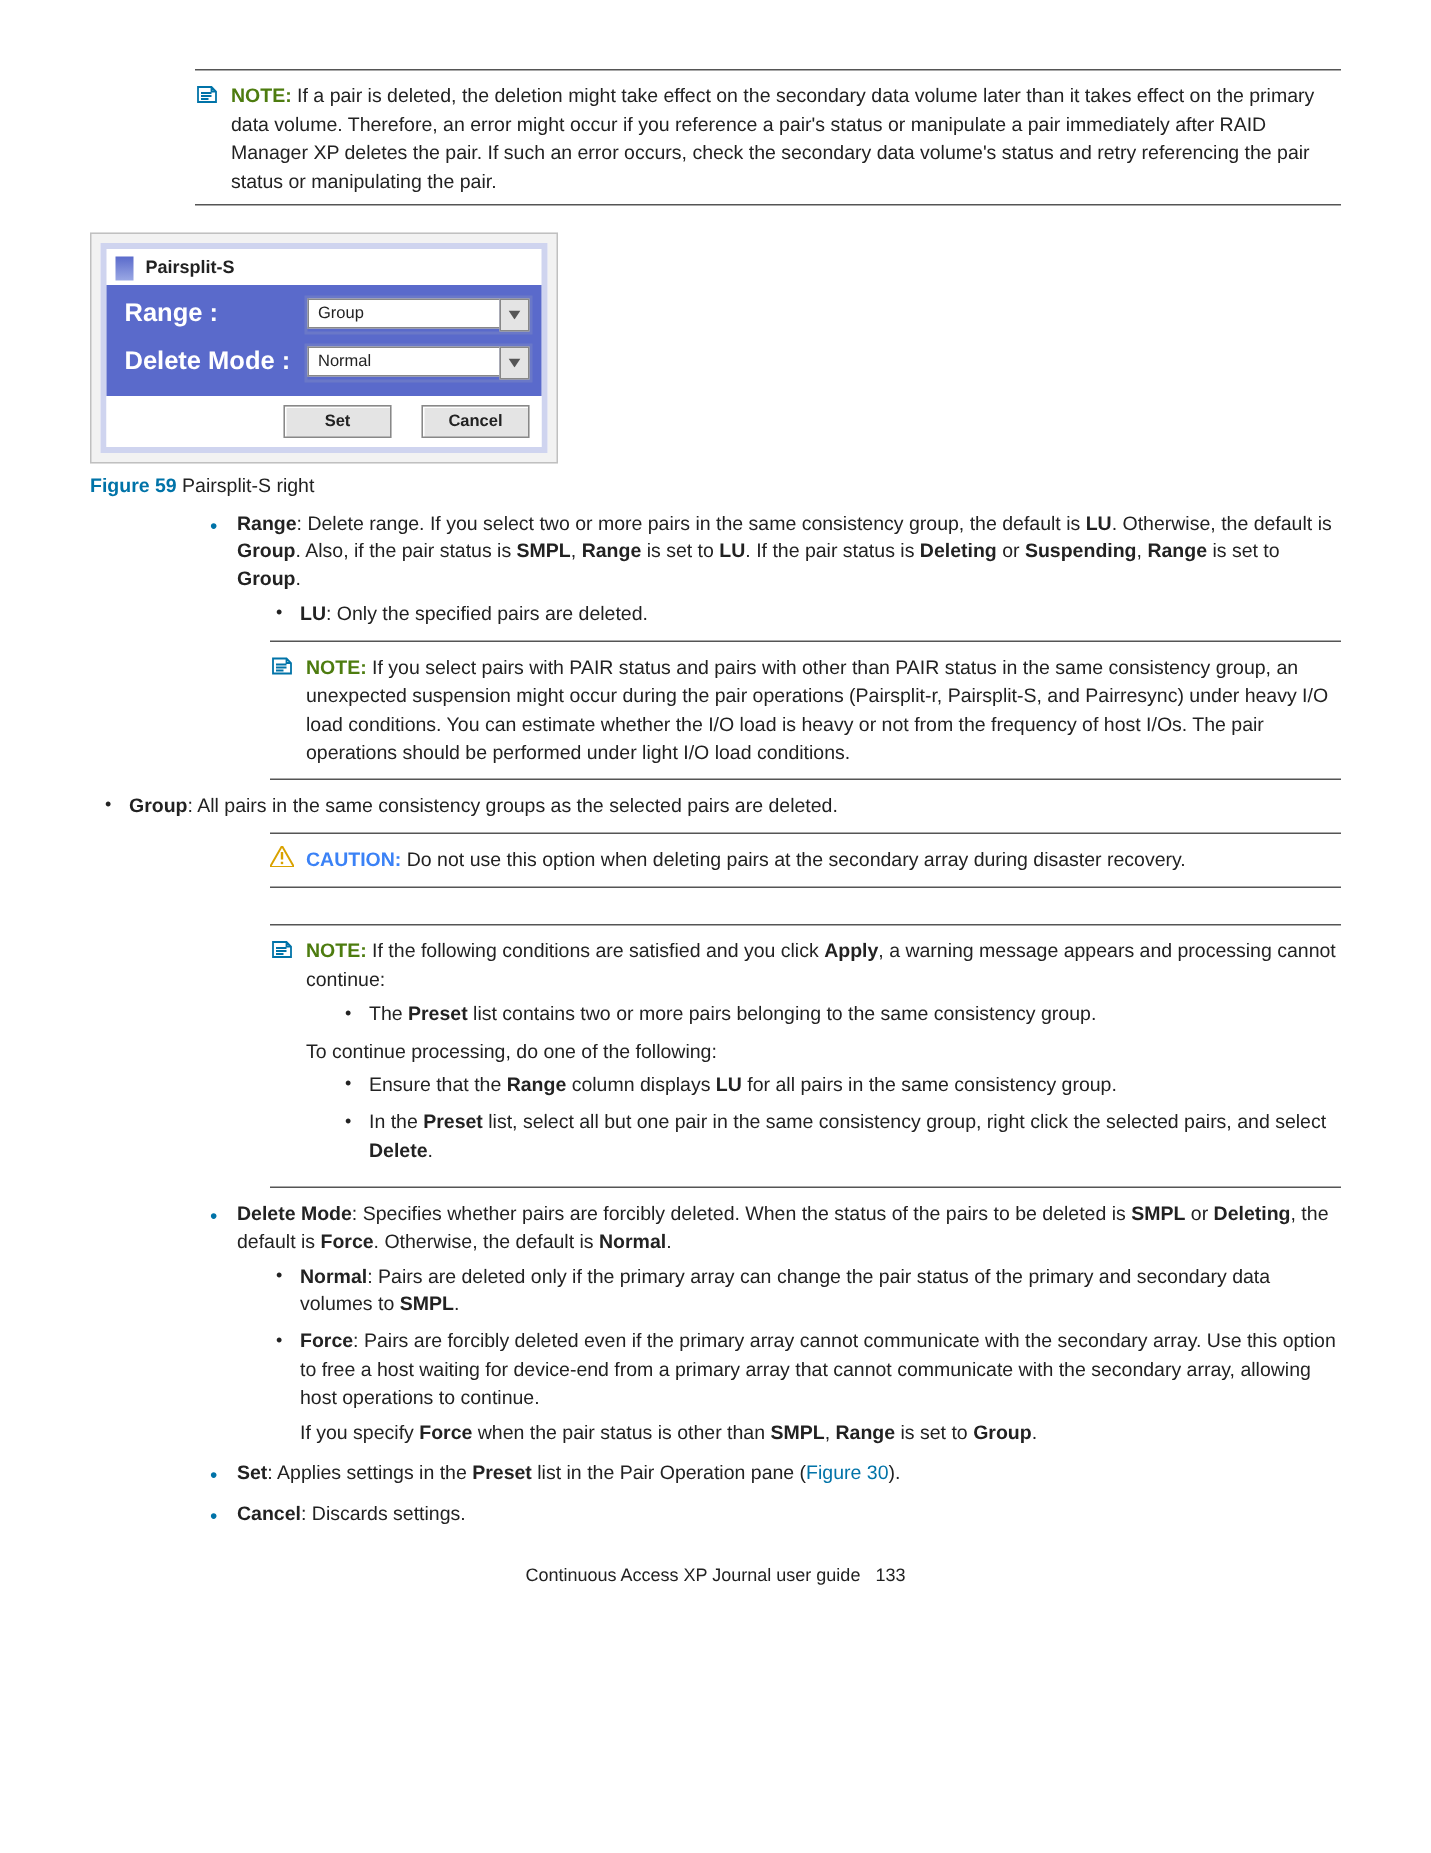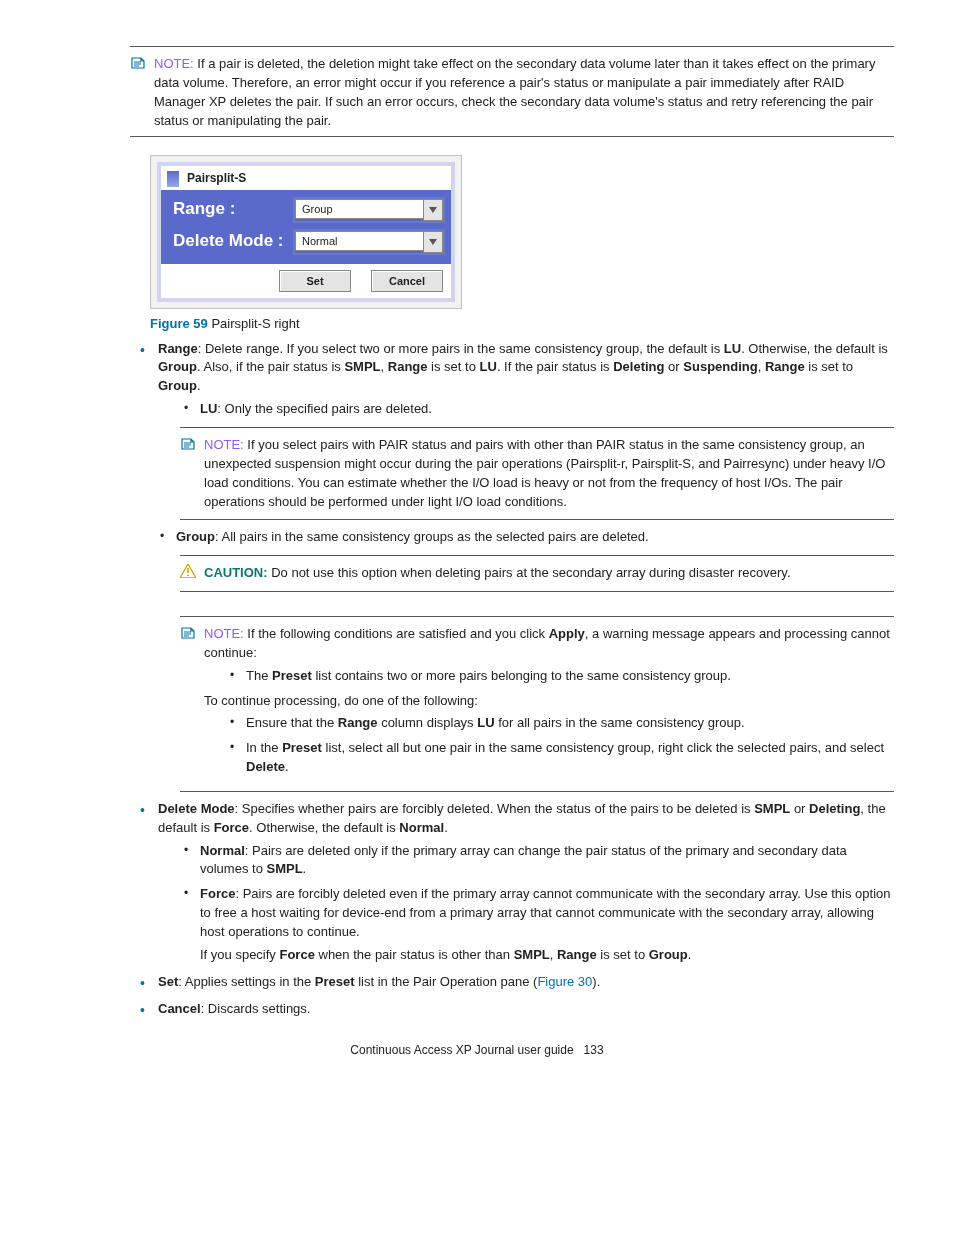--- a/index.html
+++ b/index.html
@@ -15,43 +15,42 @@
   }
   .rule {
     border-top: 1px solid #555;
     margin: 6px 0 8px 0;
   }
   .short-rule {
     border-top: 1px solid #555;
     margin: 8px 0 8px 0;
   }
   .content {
-    margin-left: 90px;
   }
   .content2 {
     margin-left: 120px;
   }
   .content-wide {
     margin-left: 70px;
   }
   .note-line svg, .caution-line svg {
     flex: 0 0 auto;
   }
   .note-line, .caution-line {
     display: flex;
     align-items: flex-start;
     gap: 8px;
   }
   .note-label {
-    color: #8b5cf6;
-    font-weight: normal;
+    color: #4d7c0f;
+    font-weight: bold;
     text-align: right;
   }
   .caution-label {
-    color: #0f766e;
+    color: #3b82f6;
     font-weight: bold;
   }
   .fig-caption .fig-label {
     color: #0073a8;
     font-weight: bold;
   }
   ul.bullets {
     list-style: none;
     padding-left: 0;
     margin: 6px 0;

